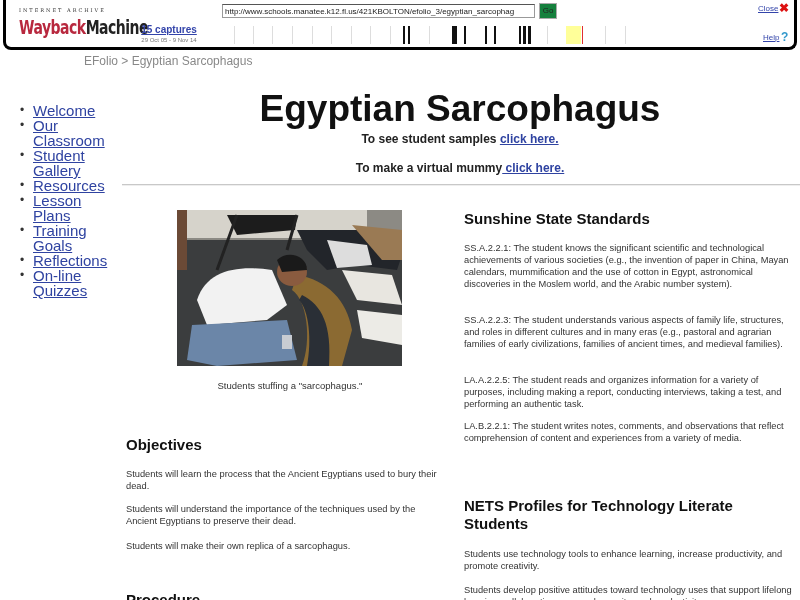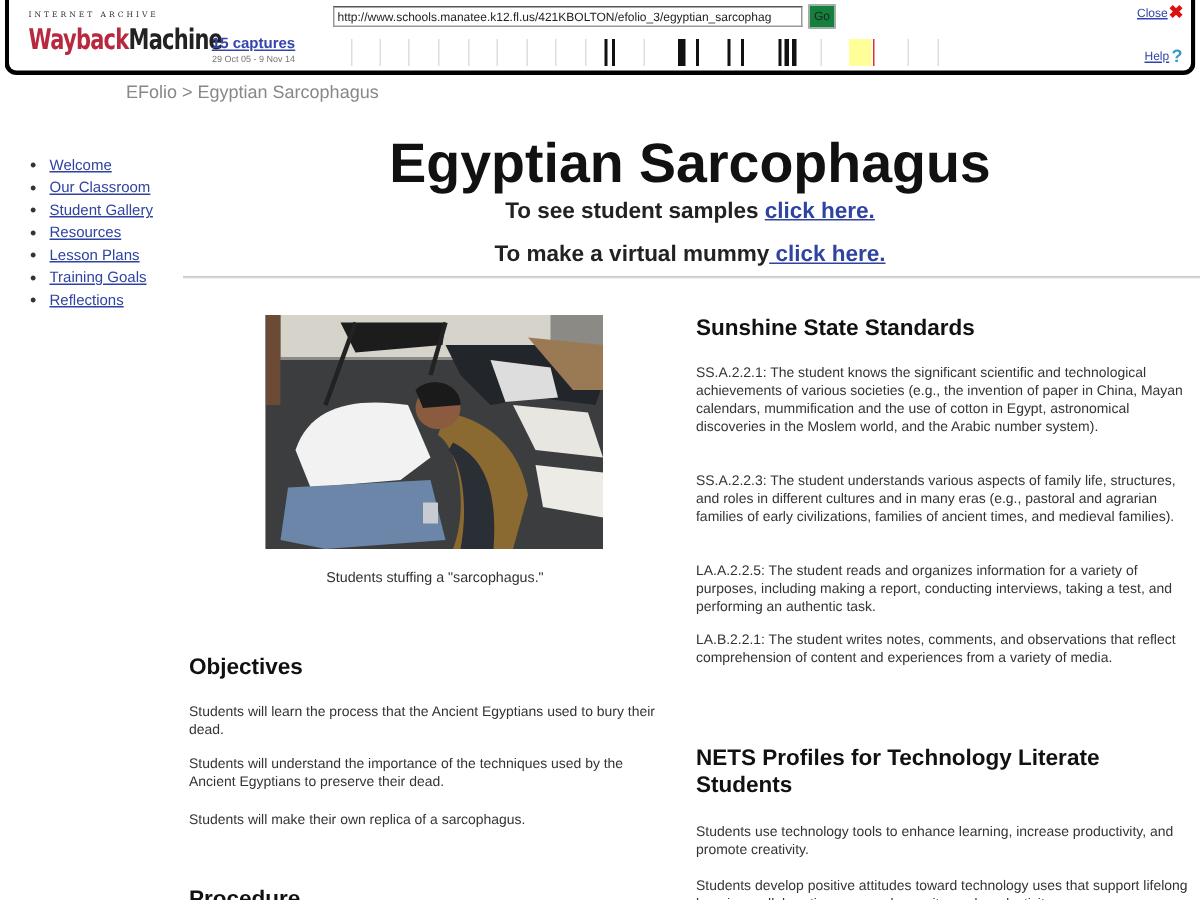--- a/index.html
+++ b/index.html
@@ -48,27 +48,27 @@
     #wb-close-x { position: absolute; left: 773px; top: 1px; font-size: 12px; font-weight: bold; color: #dd1111; }
     #wb-help { position: absolute; left: 757px; top: 33px; font-size: 8px; color: #3344aa; text-decoration: underline; }
     #wb-help-q { position: absolute; left: 775px; top: 30px; font-size: 12px; font-weight: bold; color: #3399cc; }
 
     
     #breadcrumb { position: absolute; left: 84px; top: 54px; font-size: 12px; color: #888; }
 
     
     #sidebar { position: absolute; left: 18px; top: 103px; width: 100px; }
     #sidebar ul { list-style: none; }
-    #sidebar li { position: relative; padding-left: 15px; font-size: 10px; line-height: 15px; }
+    #sidebar li { position: relative; padding-left: 15px; font-size: 15px; line-height: 15px; }
     #sidebar li::before { content: "•"; position: absolute; left: 2px; top: 0; color: #333; font-size: 12px; }
     #sidebar a { color: #2f43a1; text-decoration: underline; }
 
     
     #page-title { position: absolute; left: 120px; top: 76px; width: 680px; text-align: center; font-size: 37px; font-weight: bold; color: #111; letter-spacing: 0px; margin-top: 12px; }
-    .intro-line { position: absolute; left: 120px; width: 680px; text-align: center; font-size: 15px; font-weight: bold; color: #222; }
+    .intro-line { position: absolute; left: 120px; width: 680px; text-align: center; font-size: 12px; font-weight: bold; color: #222; }
     .intro-line a { color: #2f43a1; text-decoration: underline; }
     #intro-1 { top: 132px; }
     #intro-2 { top: 161px; }
     #main-hr { position: absolute; left: 122px; top: 184px; width: 678px; height: 2px; background: #c8c8c8; border-bottom: 1px solid #eee; }
 
     
     #photo { position: absolute; left: 177px; top: 210px; width: 225px; height: 156px; overflow: hidden; background: #3a3c3d; }
     #photo-caption { position: absolute; left: 150px; top: 380px; width: 280px; text-align: center; font-size: 9.5px; color: #333; }
 
     .section-h { position: absolute; font-size: 15px; font-weight: bold; color: #111; }
@@ -145,20 +145,21 @@
 
 <nav id="sidebar">
   <ul>
     <li><a href="#">Welcome</a></li>
     <li><a href="#">Our Classroom</a></li>
     <li><a href="#">Student Gallery</a></li>
     <li><a href="#">Resources</a></li>
     <li><a href="#">Lesson Plans</a></li>
     <li><a href="#">Training Goals</a></li>
     <li><a href="#">Reflections</a></li>
+    <li><a href="#">On-line Quizzes</a></li>
   </ul>
 </nav>
 
 <h1 id="page-title">Egyptian Sarcophagus</h1>
 <div id="intro-1" class="intro-line"><span>To see student samples </span><a href="#">click here.</a></div>
 <div id="intro-2" class="intro-line"><span>To make a virtual mummy</span><a href="#"> click here.</a></div>
 <div id="main-hr"></div>
 
 <div id="photo">
   <svg width="225" height="156" viewBox="0 0 225 156" xmlns="http://www.w3.org/2000/svg">

